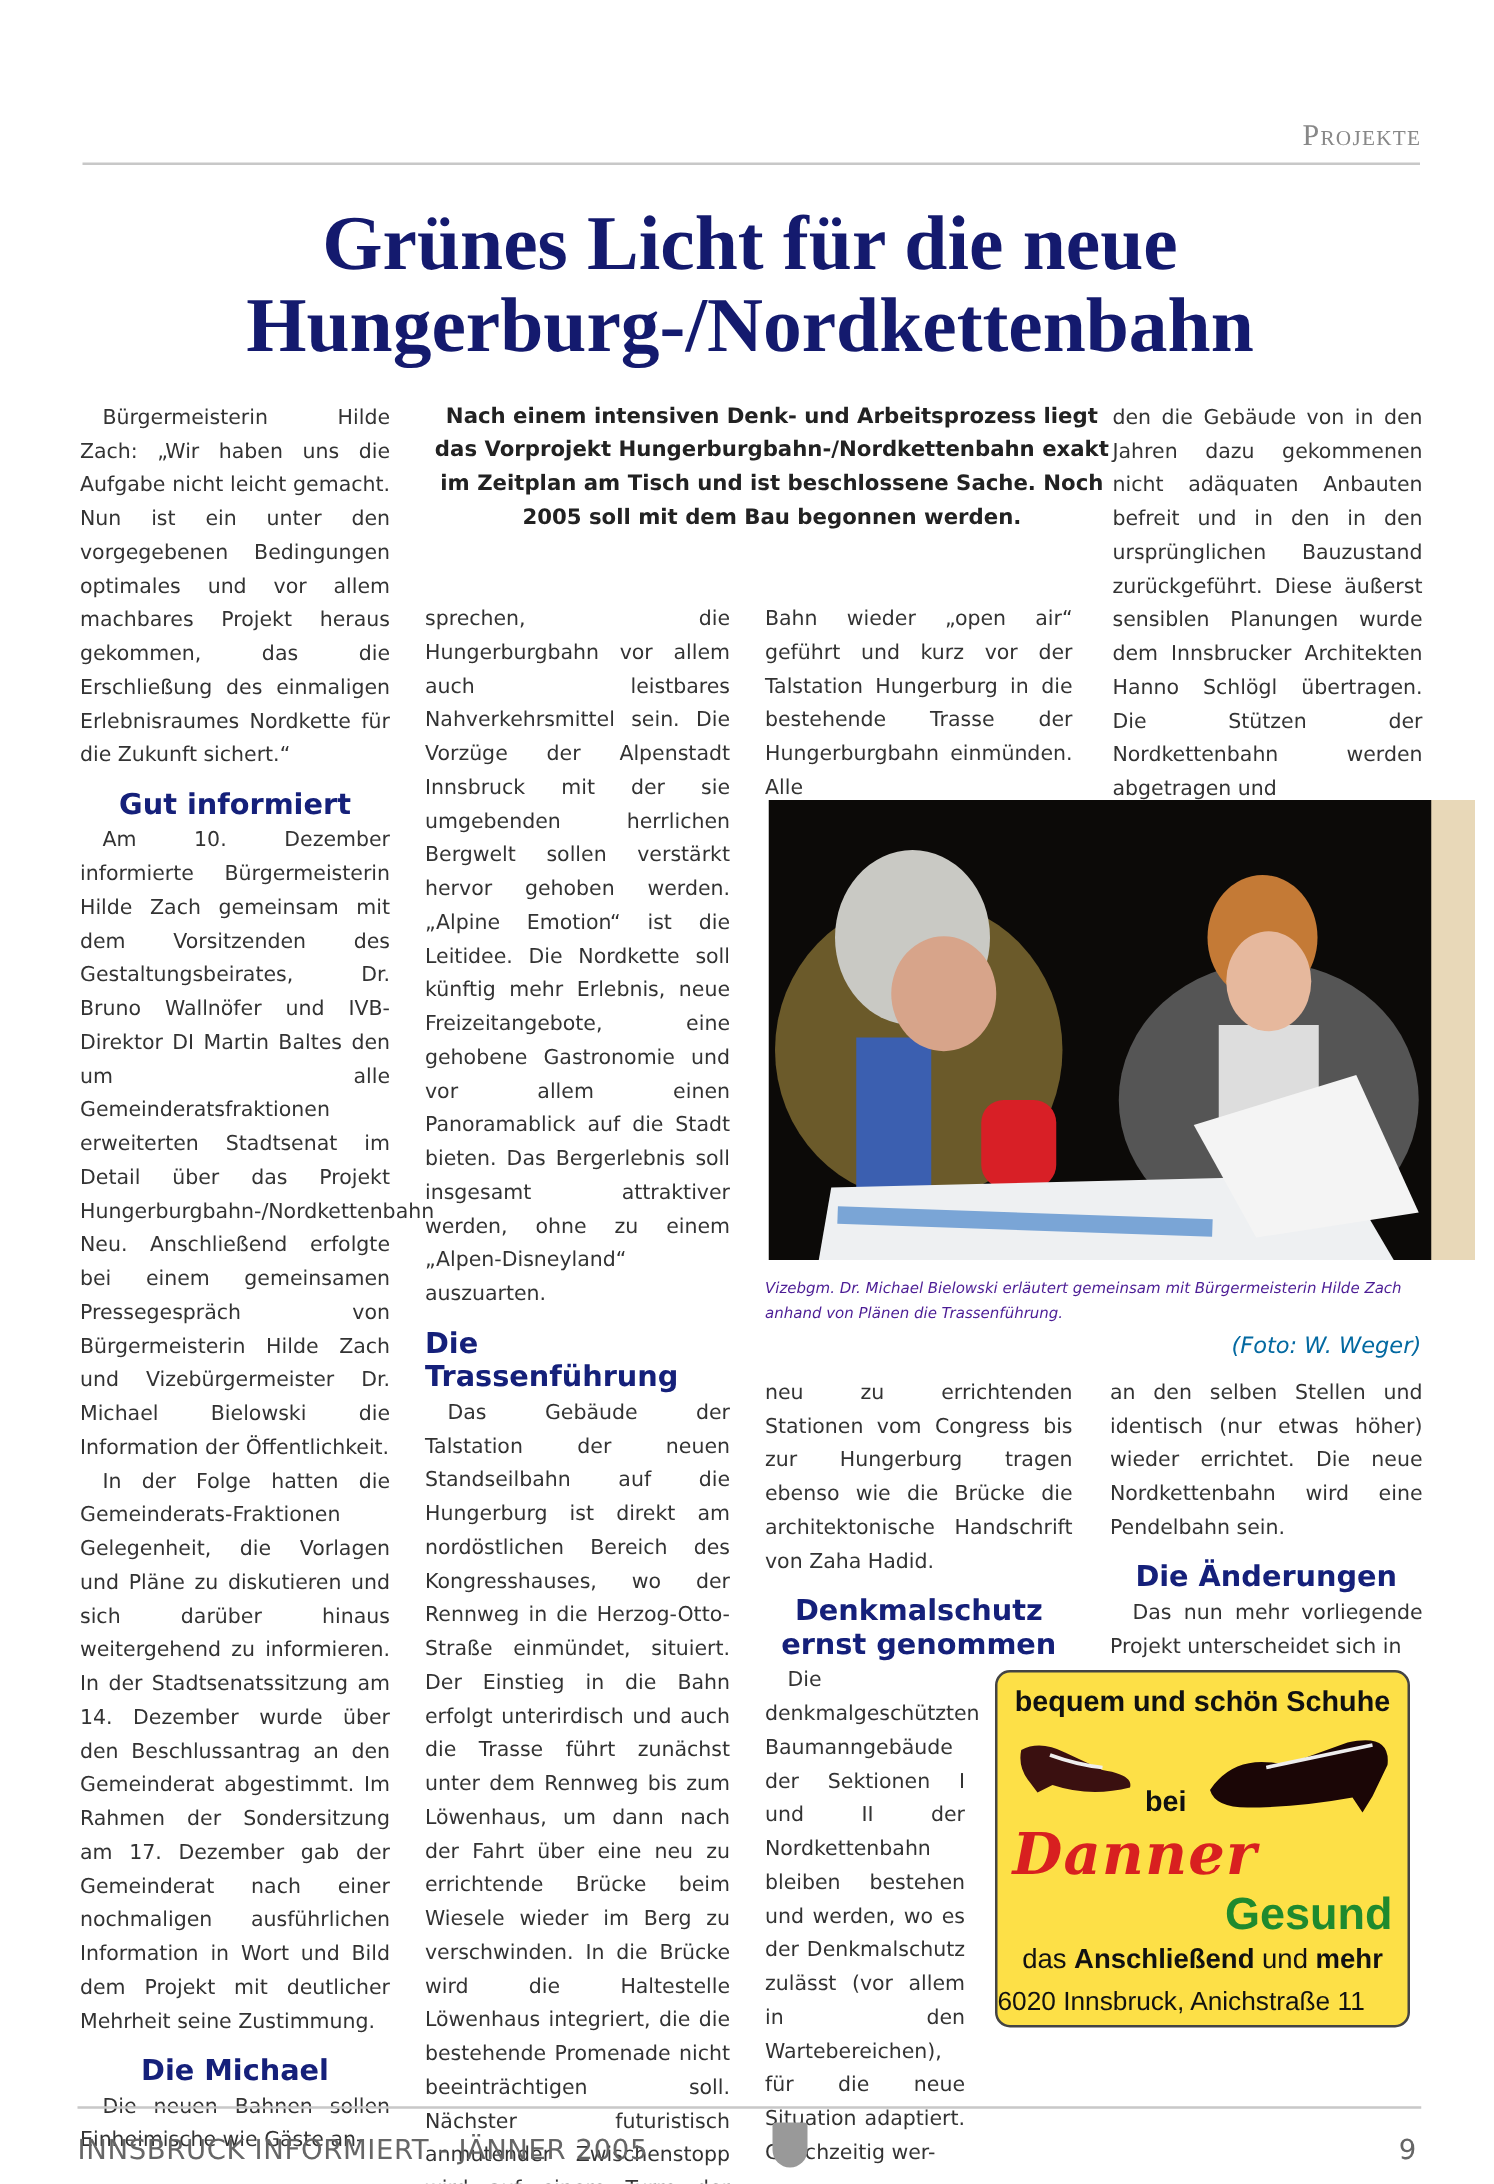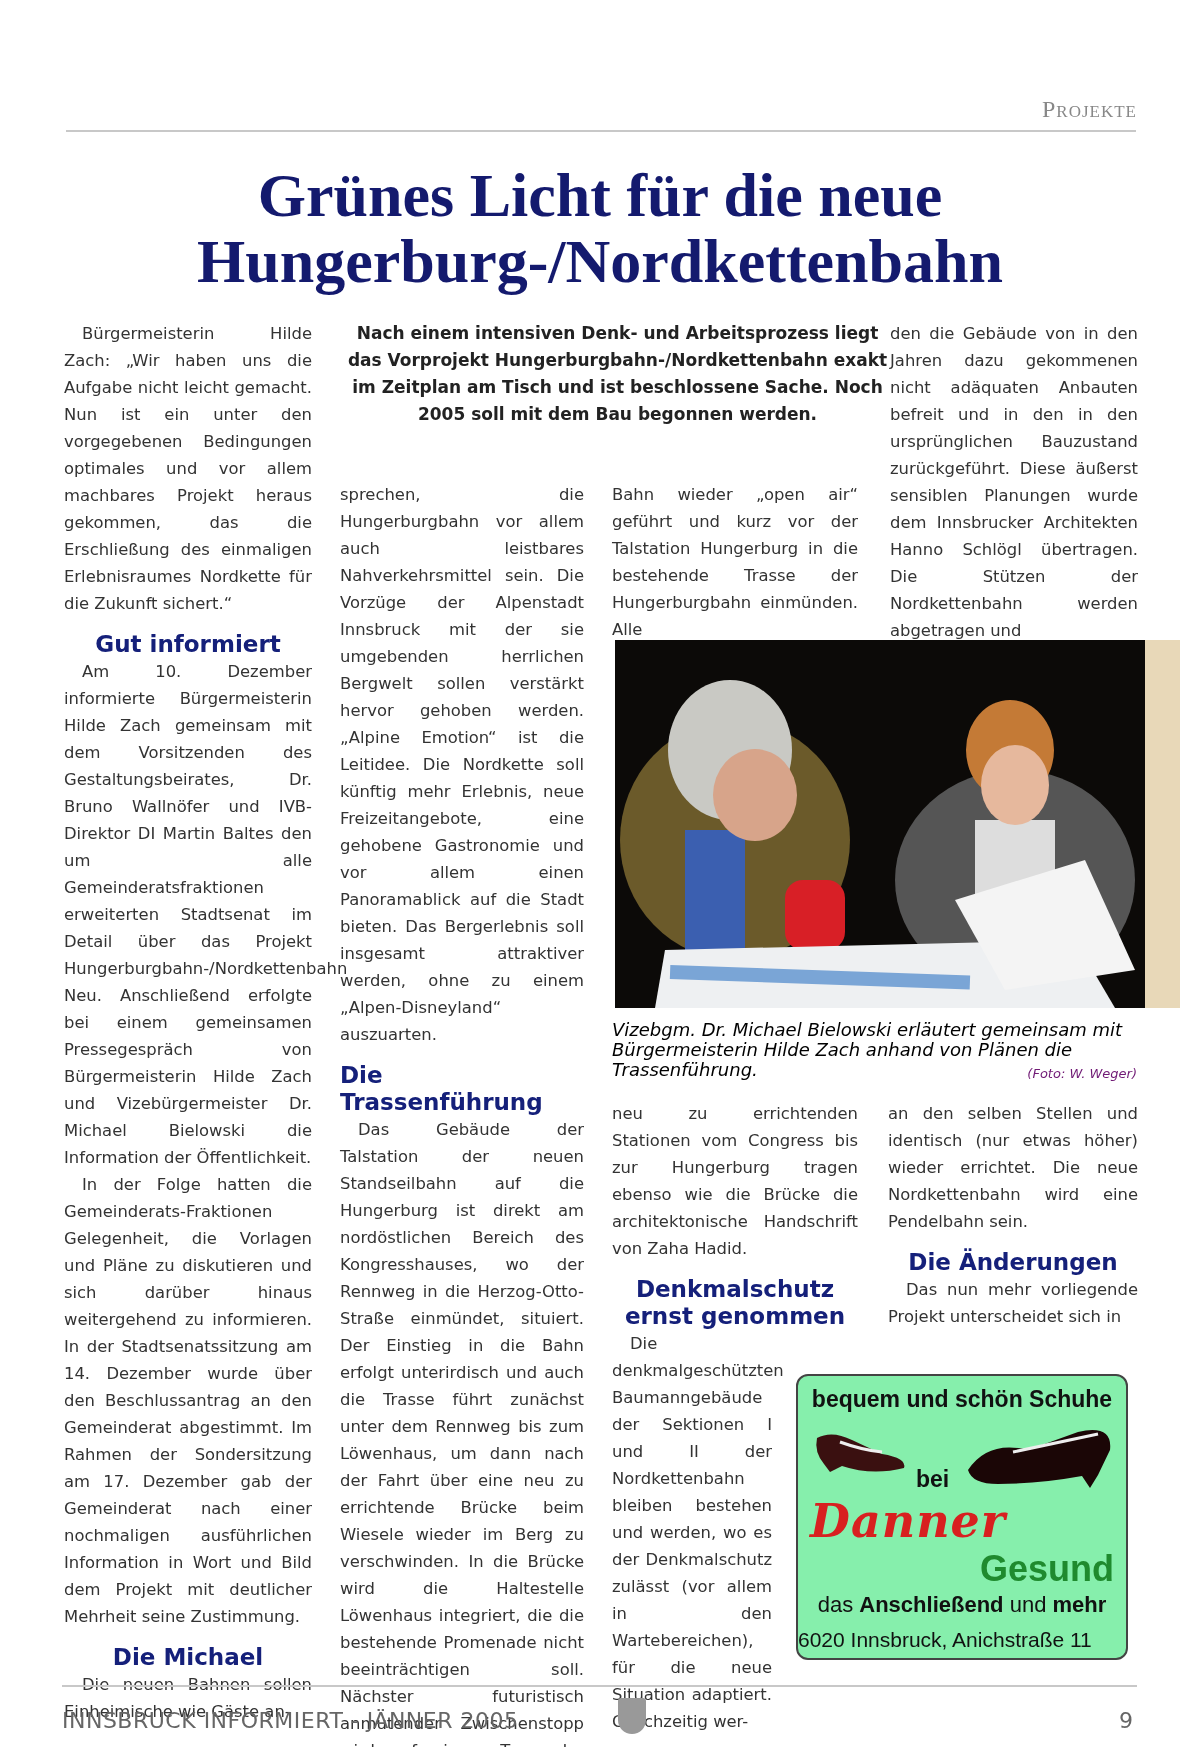--- a/index.html
+++ b/index.html
@@ -7,23 +7,23 @@
   .abs { position:absolute; }
   .section-label { top:96px; right:58px; font-family:"Liberation Serif", serif; font-size:24px; color:#888; letter-spacing:1px; font-variant:small-caps; }
   .rule { height:2px; background:#c8c8c8; }
   .title { left:60px; width:1080px; top:162px; text-align:center; font-family:"Liberation Serif", serif; font-weight:bold; color:#141a6e; font-size:62px; line-height:66px; }
   .col { font-size:16.4px; line-height:27px; text-align:justify; color:#333; }
   .col p { margin:0; text-indent:18px; }
   .col p.noindent { text-indent:0; }
   .sub { font-family:"DejaVu Sans", sans-serif; font-weight:bold; color:#15207a; font-size:23px; line-height:27px; text-align:center; margin:14px 0 0 0; }
   .lead { left:345px; width:545px; top:320px; text-align:center; font-weight:bold; font-size:17px; line-height:27px; color:#222; }
   .photo { left:615px; top:640px; width:565px; height:368px; background:#111; overflow:hidden; }
-  .caption { left:612px; top:1020px; width:525px; font-style:italic; font-size:18px; line-height:20px; color:#000000; }
-  .credit { right:58px; top:1066px; font-style:italic; font-size:13px; color:#701a75; }
-  .ad { left:796px; top:1374px; width:332px; height:286px; background:#86efac; border:2px solid #444; border-radius:12px; box-sizing:border-box; }
+  .caption { left:612px; top:1020px; width:525px; font-style:italic; font-size:12px; line-height:20px; color:#4c1d95; }
+  .credit { right:58px; top:1066px; font-style:italic; font-size:18px; color:#0369a1; }
+  .ad { left:796px; top:1336px; width:332px; height:286px; background:#fde047; border:2px solid #444; border-radius:12px; box-sizing:border-box; }
   .ad-line1 { position:absolute; top:10px; left:0; width:100%; text-align:center; font-weight:bold; font-size:23px; color:#111; font-family:"Liberation Sans", sans-serif; }
   .ad-bei { position:absolute; top:90px; left:118px; font-weight:bold; font-size:23px; color:#111; font-family:"Liberation Sans", sans-serif; }
   .ad-danner { position:absolute; top:118px; left:12px; font-family:"DejaVu Serif", serif; font-style:italic; font-weight:bold; font-size:46px; color:#d82020; letter-spacing:1px; }
   .ad-gesund { position:absolute; top:172px; right:12px; font-family:"Liberation Sans", sans-serif; font-weight:bold; font-size:36px; color:#1f8a2e; }
   .ad-sani { position:absolute; top:216px; left:0; width:100%; text-align:center; font-size:22px; color:#111; font-family:"Liberation Sans", sans-serif; }
   .ad-addr { position:absolute; top:252px; left:0; width:100%; text-align:left; font-size:21px; color:#111; font-family:"Liberation Sans", sans-serif; }
   .footer-left { left:62px; top:1708px; font-size:22px; color:#666; letter-spacing:0.5px; }
   .footer-num { right:62px; top:1708px; font-size:22px; color:#666; }
   .crest { left:618px; top:1698px; width:28px; height:36px; background:#999; border-radius:3px 3px 14px 14px; }
 </style>

